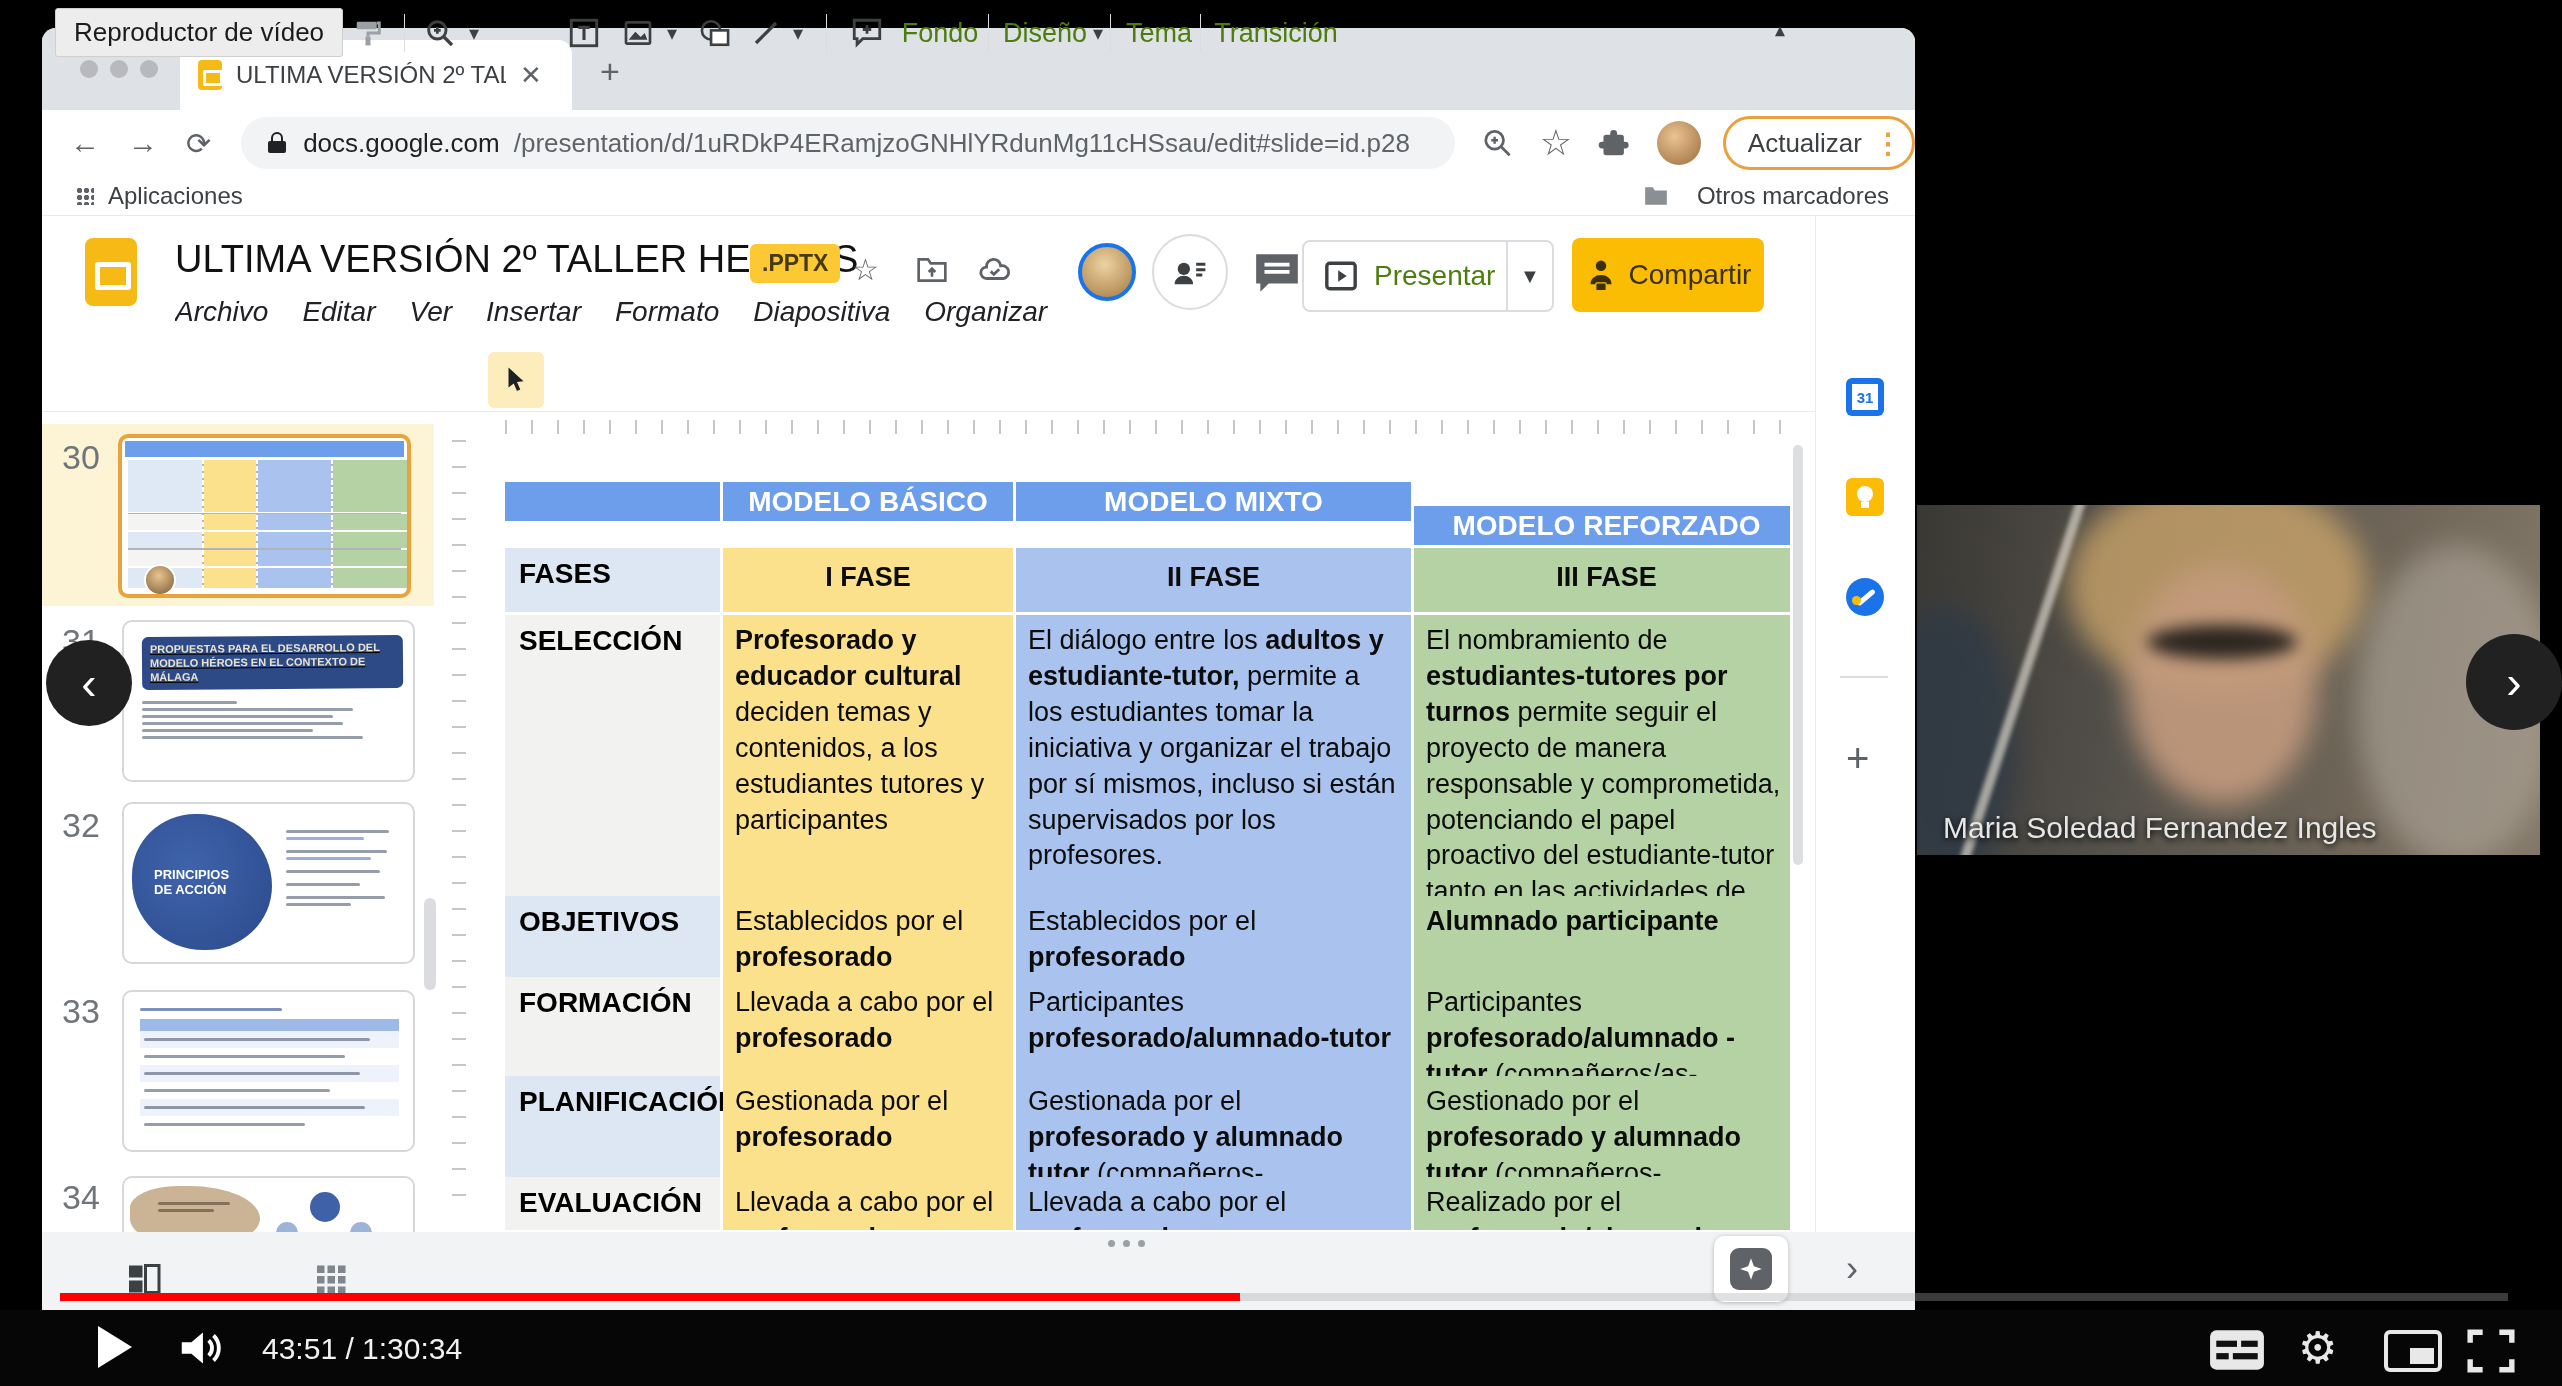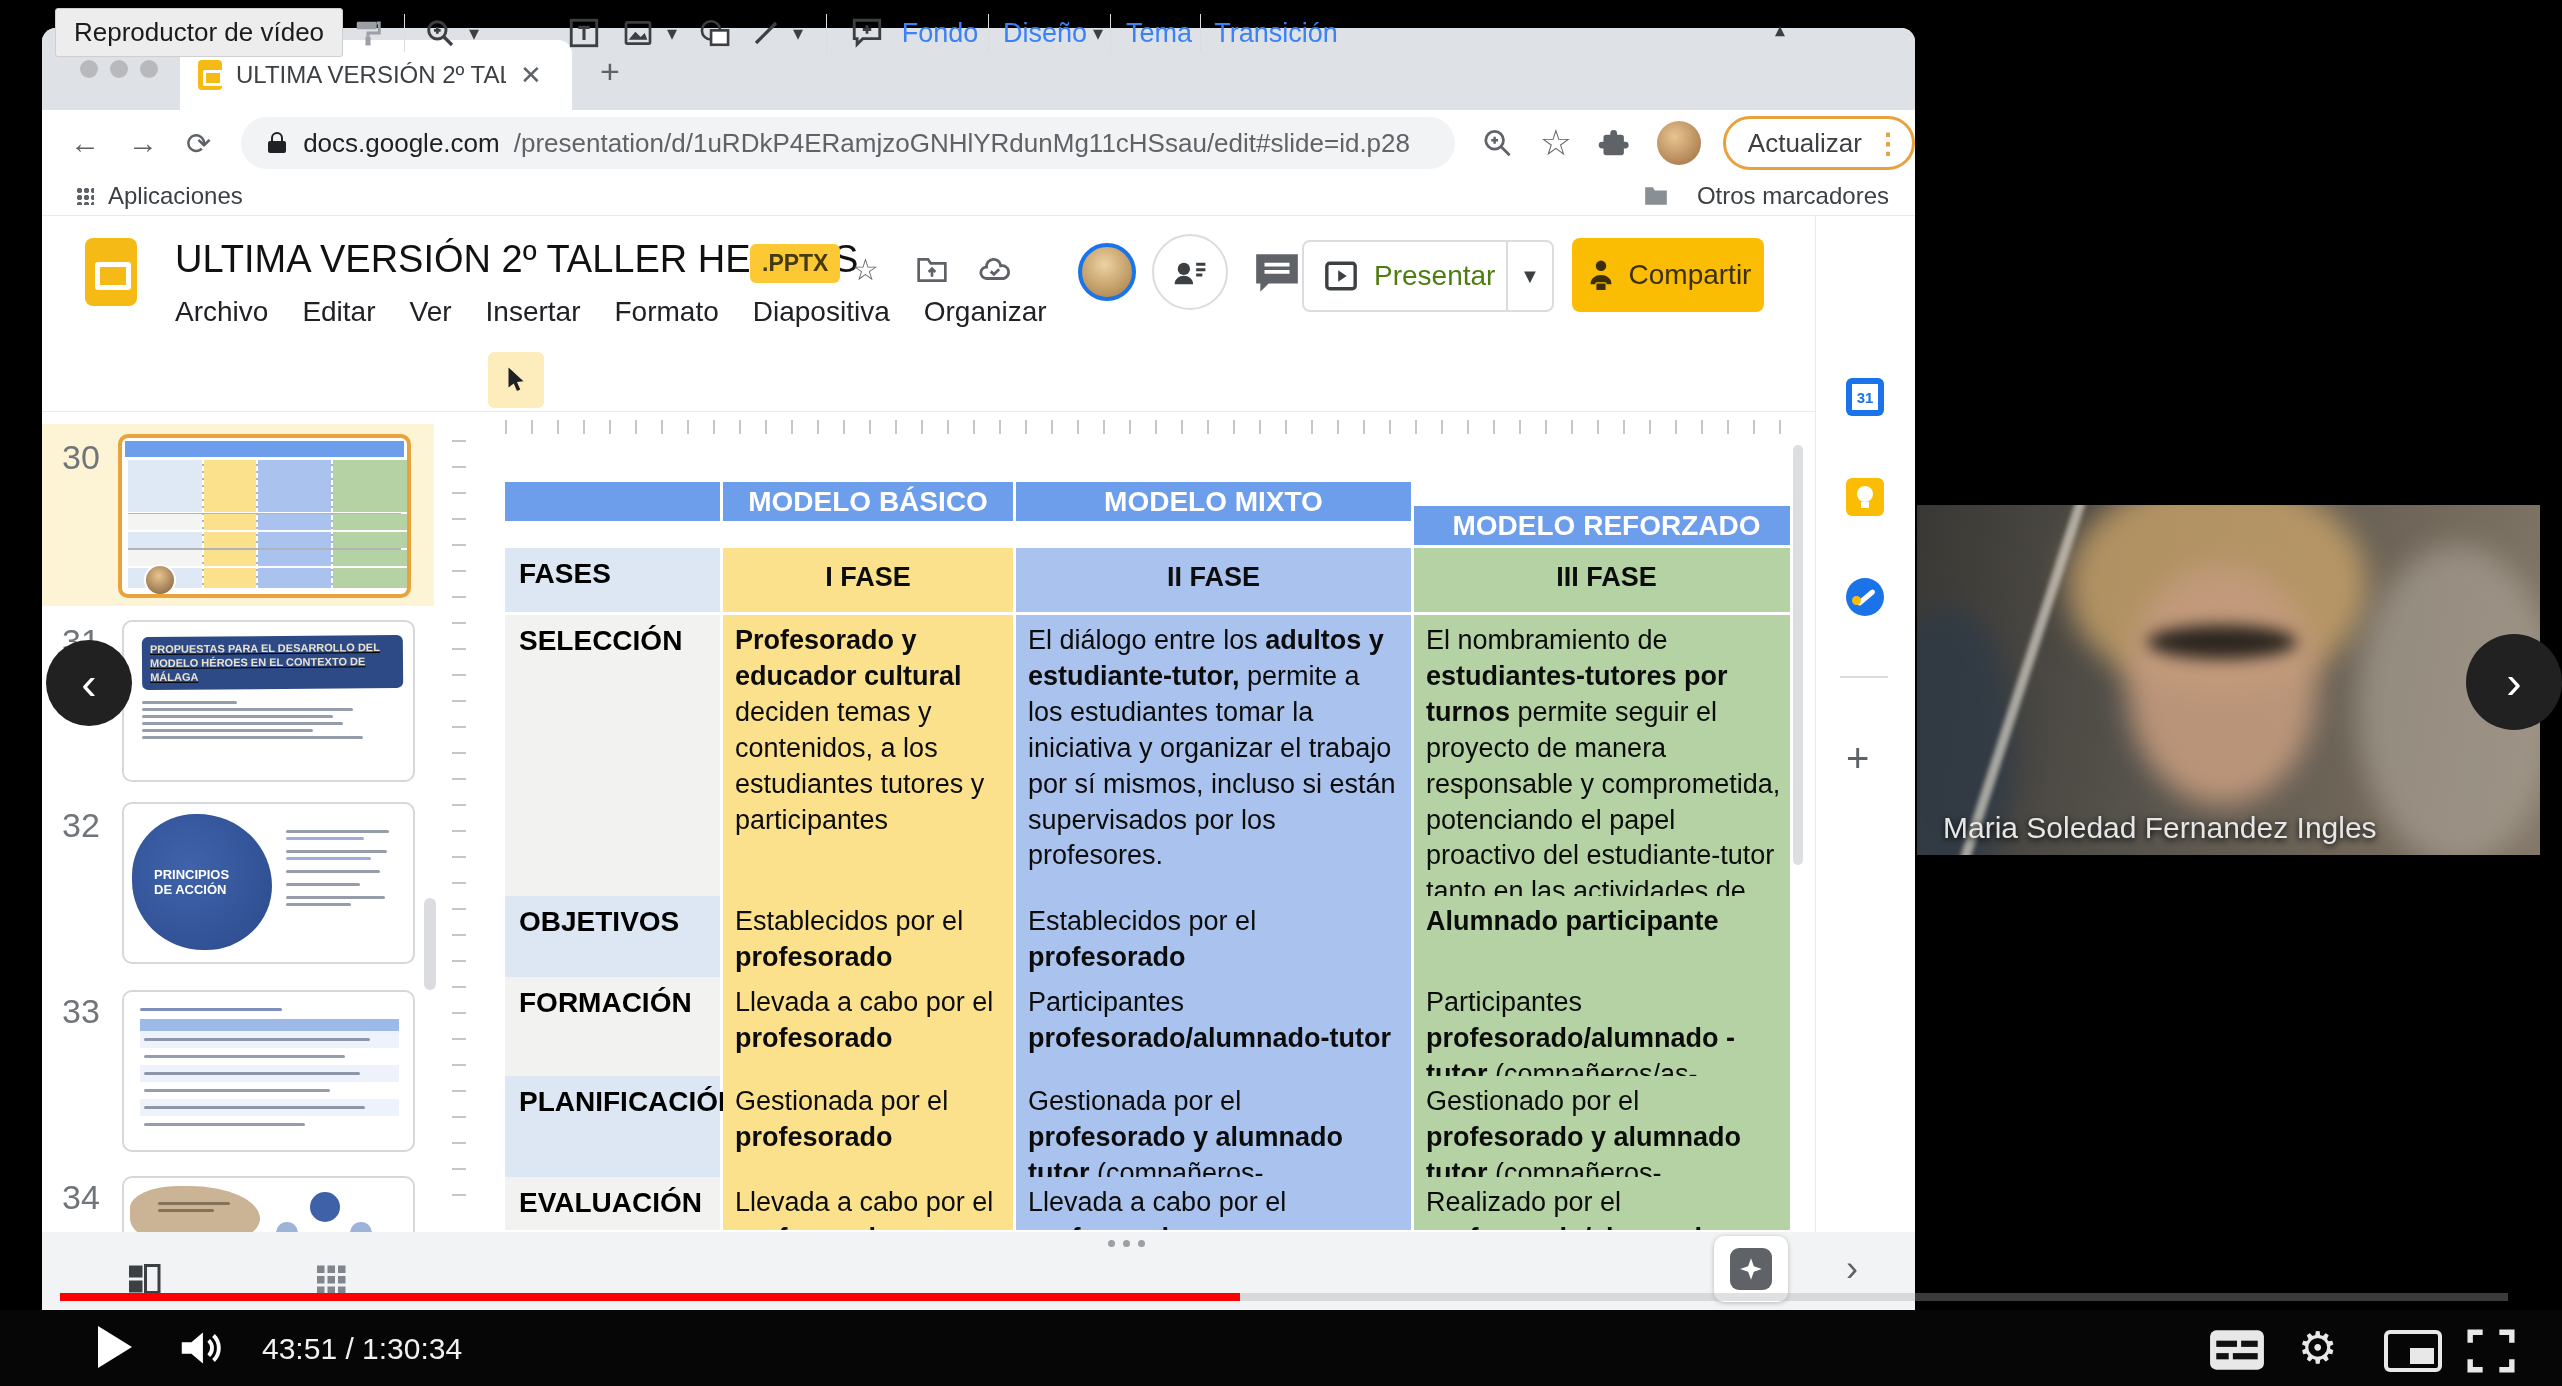--- a/index.html
+++ b/index.html
@@ -31,34 +31,34 @@
   .bookmarks{left:42px;top:176px;width:1873px;height:40px;background:#fff;border-bottom:1px solid #e8eaed;display:flex;align-items:center;font-size:24px;color:#3c4043;}
   .appsgrid{width:18px;height:18px;margin-left:34px;margin-right:14px;background-image:radial-gradient(#5f6368 2.4px,transparent 3px);background-size:7px 7px;}
   .bm-right{position:absolute;right:26px;display:flex;align-items:center;gap:28px;color:#3c4043;}
 
   
   .gslogo{left:85px;top:238px;width:52px;height:68px;background:#f5ba16;border-radius:8px;}
   .gslogo::after{content:"";position:absolute;left:10px;top:24px;width:26px;height:18px;border:5px solid #fff;border-radius:3px;}
   .doctitle{left:175px;top:238px;font-size:38px;color:#111;white-space:nowrap;}
   .badge{left:750px;top:244px;background:#fcc934;color:#453a10;font-weight:bold;font-size:23px;padding:6px 12px;border-radius:6px;}
   .doc-ic{top:252px;font-size:30px;}
-  .menus{left:175px;top:296px;width:900px;height:40px;overflow:hidden;white-space:nowrap;}
+  .menus{left:175px;top:296px;width:900px;height:40px;overflow:hidden;white-space:nowrap;font-style:italic;}
   .menu-item{display:inline-block;font-size:28px;color:#202124;margin-right:34px;}
   .pres-av{left:1078px;top:243px;width:58px;height:58px;border-radius:50%;background:radial-gradient(circle at 45% 35%,#ecd3a3,#a5793f);border:4px solid #1a73e8;}
   .meetcirc{left:1152px;top:234px;width:76px;height:76px;border-radius:50%;border:2px solid #dadce0;background:#fff;display:flex;align-items:center;justify-content:center;}
   .combub{left:1252px;top:250px;}
   .btn-present{left:1302px;top:240px;width:252px;height:72px;background:#fff;border:2px solid #dadce0;border-radius:8px;display:flex;align-items:center;}
   .btn-present .lbl{font-size:28px;color:#4d7c0f;margin-left:16px;}
   .btn-present .dd{margin-left:auto;width:46px;height:100%;border-left:2px solid #dadce0;display:flex;align-items:center;justify-content:center;font-size:20px;color:#3c4043;}
   .btn-share{left:1572px;top:238px;width:192px;height:74px;background:#fbbc04;border-radius:8px;display:flex;align-items:center;justify-content:center;gap:12px;}
   .btn-share .lbl{font-size:28px;color:#3b2f07;}
   .acct-av{left:1842px;top:240px;width:66px;height:66px;border-radius:50%;background:radial-gradient(circle at 45% 40%,#c9c9c9,#3b3b3b);}
   .toolbar{left:42px;top:346px;width:1873px;height:66px;background:#fff;border-bottom:1px solid #e8eaed;}
   .tb{position:absolute;top:0;height:66px;display:flex;align-items:center;justify-content:center;color:#3c4043;}
-  .tbtxt{font-size:27px;color:#3b82f6;}
+  .tbtxt{font-size:27px;color:#4d7c0f;}
   .tbsep{position:absolute;top:14px;width:1px;height:38px;background:#dadce0;}
   .cursorbox{left:488px;top:352px;width:56px;height:56px;background:#fdecbc;border-radius:6px;display:flex;align-items:center;justify-content:center;position:absolute;}
   .caret{font-size:20px;color:#3c4043;}
 
   
   .tnum{width:58px;text-align:center;font-size:34px;color:#70757a;}
   .thumb{width:293px;background:#fff;border:2px solid #d5d7da;border-radius:10px;overflow:hidden;text-decoration:underline;}
   .sel-row{left:42px;top:424px;width:392px;height:182px;background:#fdf3d5;}
   .thumb.sel{border:4px solid #e8a33d;}
   .tl{background:rgba(62,76,102,.55);height:3px;border-radius:2px;margin:4px 0;}

